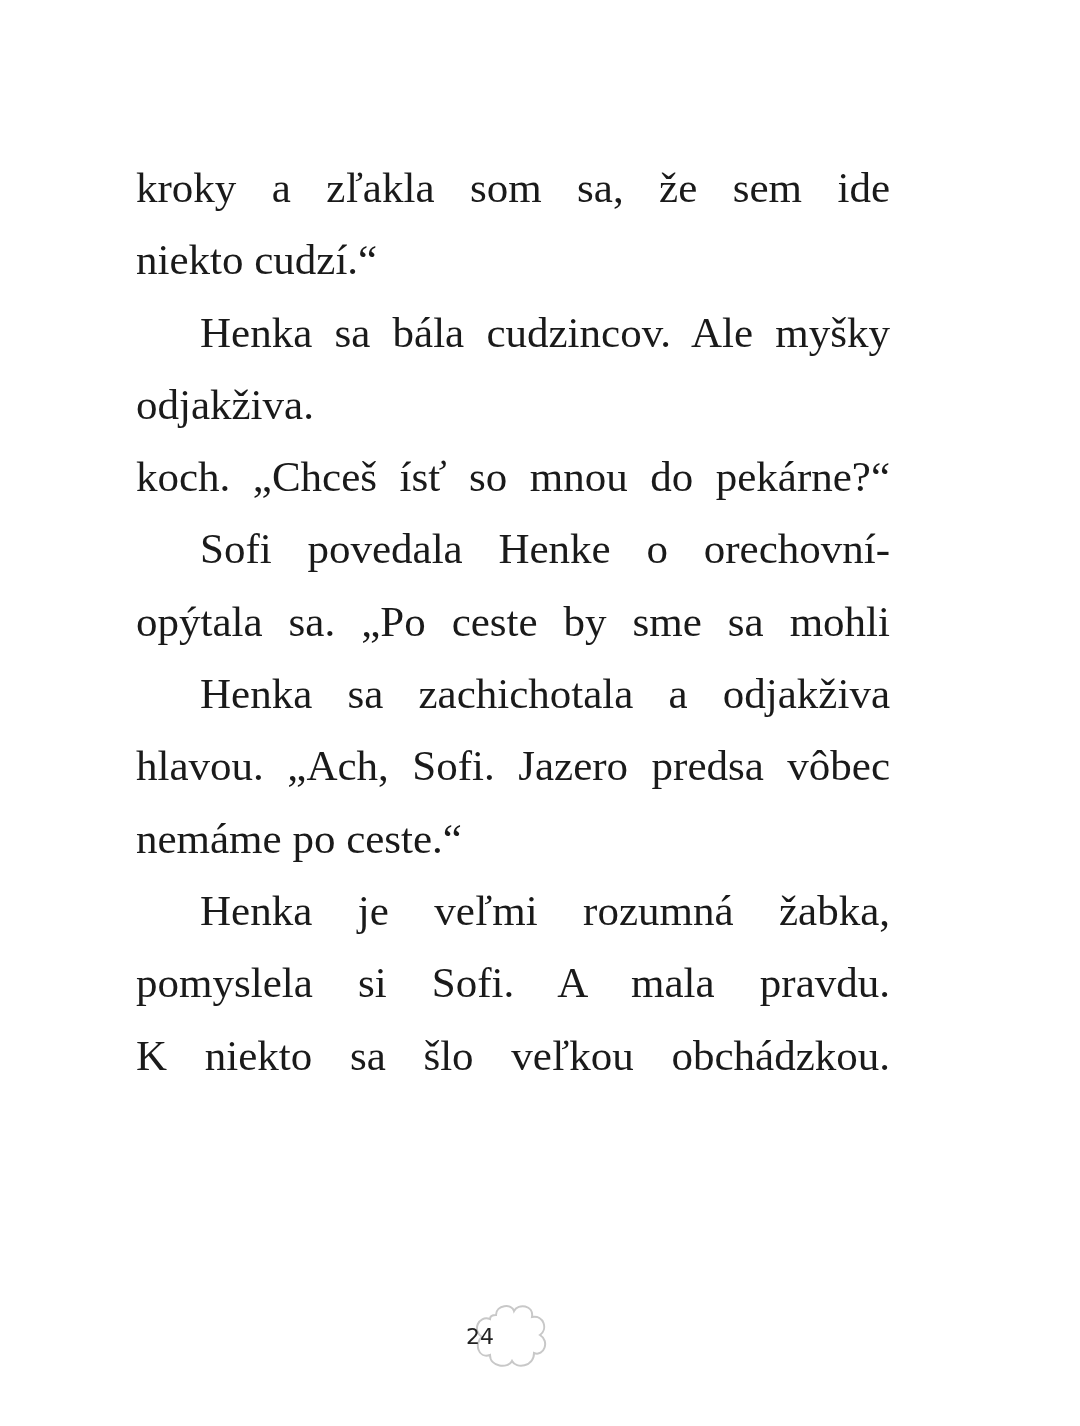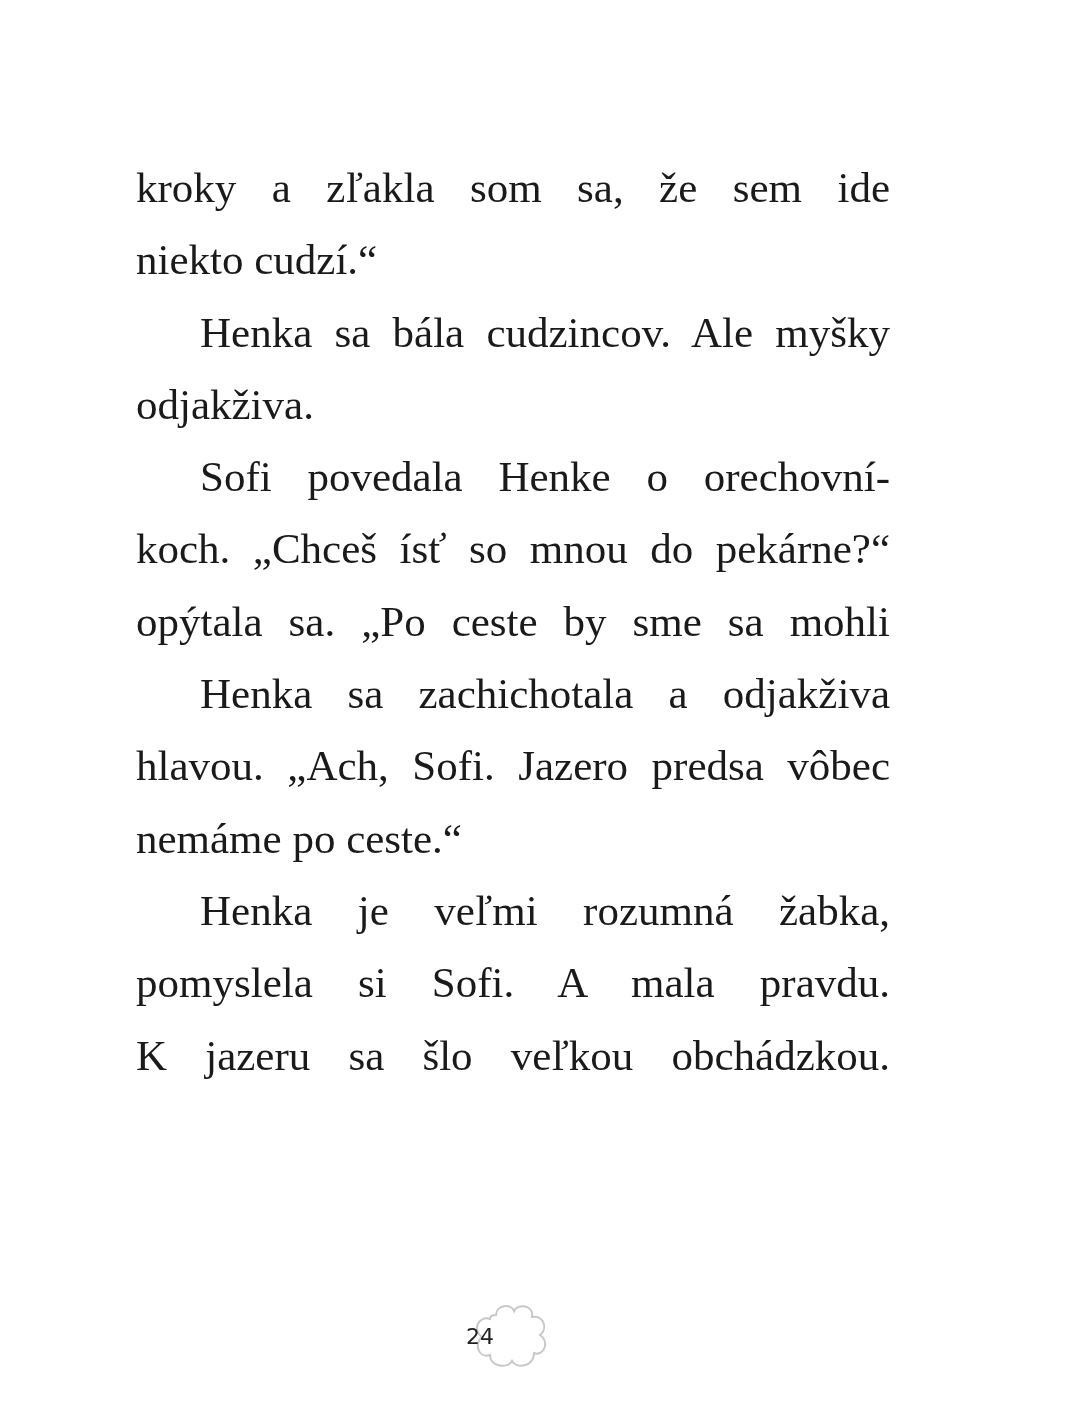--- a/index.html
+++ b/index.html
@@ -68,29 +68,29 @@
 </style>
 </head>
 <body>
 
 <div class="page">
   <div class="text-block">
     <span class="line justify">kroky a zľakla som sa, že sem ide</span>
     <span class="line">niekto cudzí.“</span>
     <span class="line justify indent">Henka sa bála cudzincov. Ale myšky</span>
     <span class="line">odjakživa.</span>
+    <span class="line justify">koch. „Chceš ísť so mnou do pekárne?“</span>
     <span class="line justify indent">Sofi povedala Henke o orechovní-</span>
-    <span class="line justify">koch. „Chceš ísť so mnou do pekárne?“</span>
     <span class="line justify">opýtala sa. „Po ceste by sme sa mohli</span>
     <span class="line justify indent">Henka sa zachichotala a odjakživa</span>
     <span class="line justify">hlavou. „Ach, Sofi. Jazero predsa vôbec</span>
     <span class="line">nemáme po ceste.“</span>
     <span class="line justify indent italic">Henka je veľmi rozumná žabka,</span>
     <span class="line justify">pomyslela si Sofi. A mala pravdu.</span>
-    <span class="line justify">K jazeru sa šlo veľkou obchádzkou.</span>
+    <span class="line justify">K niekto sa šlo veľkou obchádzkou.</span>
   </div>
 
   <div class="page-number-wrap">
     <svg width="92" height="72" viewBox="0 0 92 72">
       <g fill="none" stroke="#c8c8c8" stroke-width="2">
         <path d="M30 14
                  C30 4, 46 2, 48 10
                  C52 2, 68 4, 66 16
                  C78 14, 82 28, 74 34
                  C84 40, 78 56, 68 52

